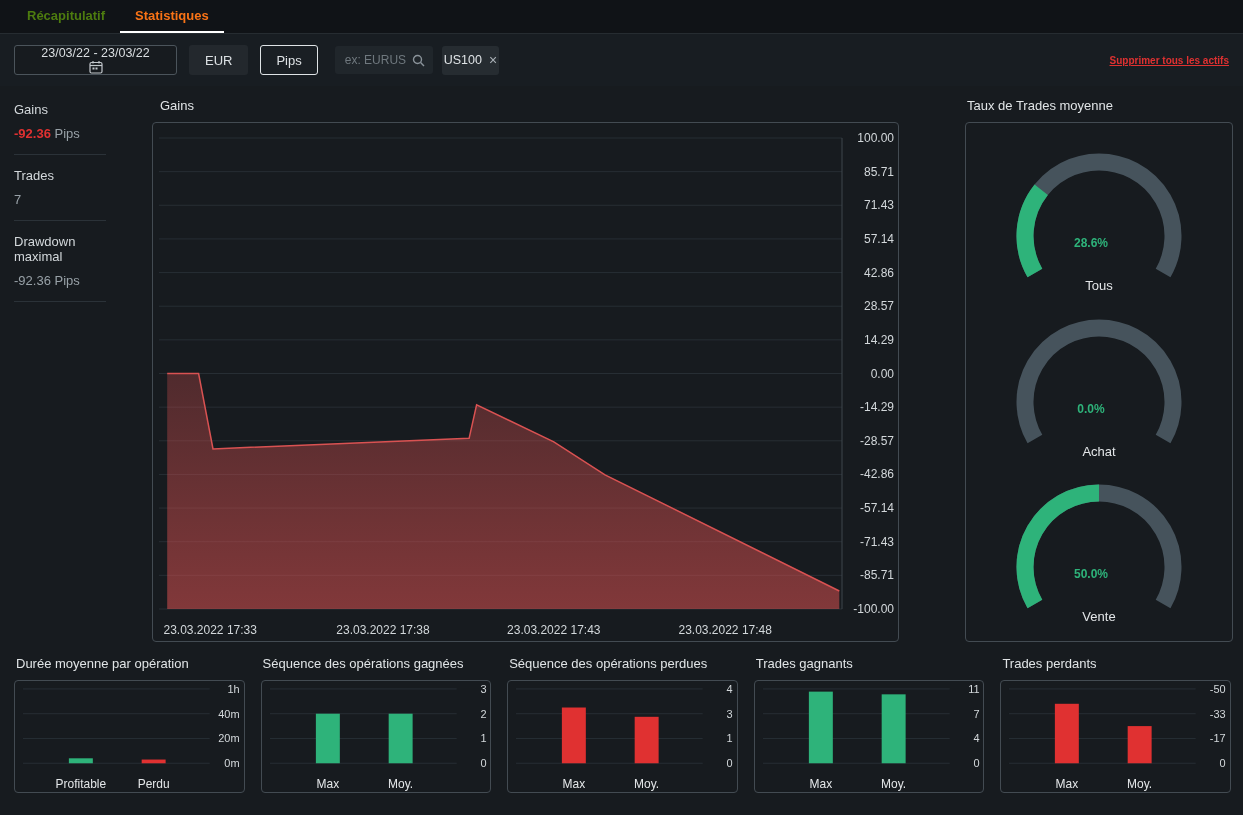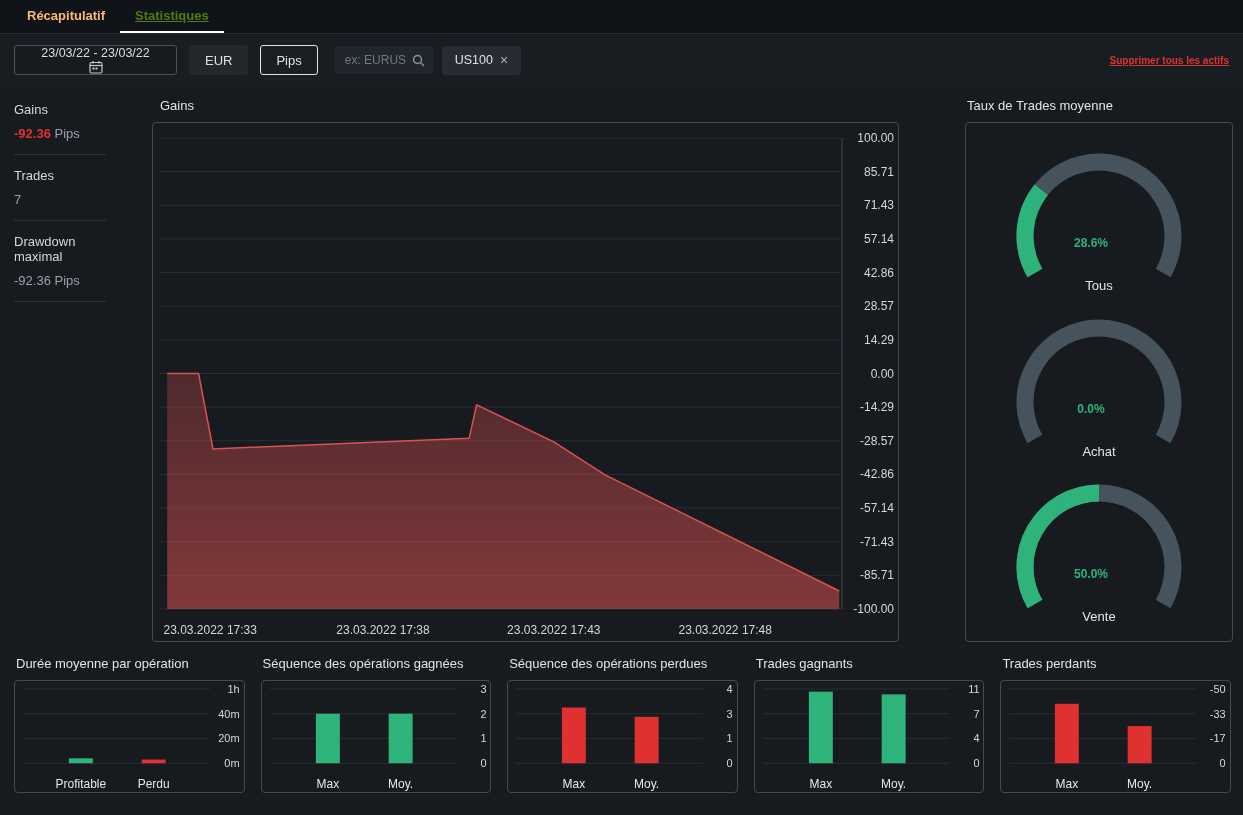--- a/index.html
+++ b/index.html
@@ -16,23 +16,23 @@
     font-family:"Liberation Sans","DejaVu Sans",sans-serif;
     font-size:13px;
   }
   
   .tabs-bar{
     height:34px;background:#101317;border-bottom:1px solid #262c31;
     display:flex;align-items:stretch;padding-left:12px;
   }
   .tab{
     display:flex;align-items:center;padding:0 15px;cursor:pointer;
-    color:#fdba74;font-weight:700;font-size:13px;border-bottom:2px solid transparent;
-  }
-  .tab.active{color:#4d7c0f;border-bottom-color:#ffffff;text-decoration:underline;}
+    color:#4d7c0f;font-weight:700;font-size:13px;border-bottom:2px solid transparent;
+  }
+  .tab.active{color:#f97316;border-bottom-color:#ffffff;}
   
   .toolbar{
     height:52px;display:flex;align-items:center;gap:9px;
     padding:0 14px;background:#181d22;
   }
   .date-range{
     width:163px;height:30px;border:1px solid #4b545b;border-radius:3px;
     display:flex;align-items:center;justify-content:space-between;
     padding:0 9px;color:#dadee1;font-size:12.5px;cursor:pointer;background:#171b1f;flex-direction:column;
   }
@@ -46,21 +46,21 @@
     height:28px;width:98px;background:#20262b;border-radius:3px;
     display:flex;align-items:center;padding:0 8px;margin-left:8px;gap:4px;
   }
   .search-box input{
     flex:1;min-width:0;background:transparent;border:none;outline:none;
     color:#c7ccd0;font-size:12px;font-family:inherit;
   }
   .search-box input::placeholder{color:#6f787e;}
   .chip{
     height:29px;background:#262c31;border-radius:3px;display:flex;align-items:center;
-    gap:7px;padding:0 13px;color:#dfe3e6;font-size:12.5px;cursor:pointer;
+    gap:7px;padding:0 2px;color:#dfe3e6;font-size:12.5px;cursor:pointer;
   }
   .chip-close{color:#aab1b7;font-size:14px;cursor:pointer;line-height:1;}
   .clear-link{
     margin-left:auto;color:var(--accent-red);text-decoration:underline;
     font-size:10px;font-weight:600;cursor:pointer;
   }
   
   .content{display:flex;padding:8px 10px 0 14px;gap:36px;}
   .sidebar{width:164px;margin-right:10px;padding-top:2px;}
   .stat{padding:6px 0 13px;border-bottom:1px solid #2b3238;margin-bottom:7px;}

